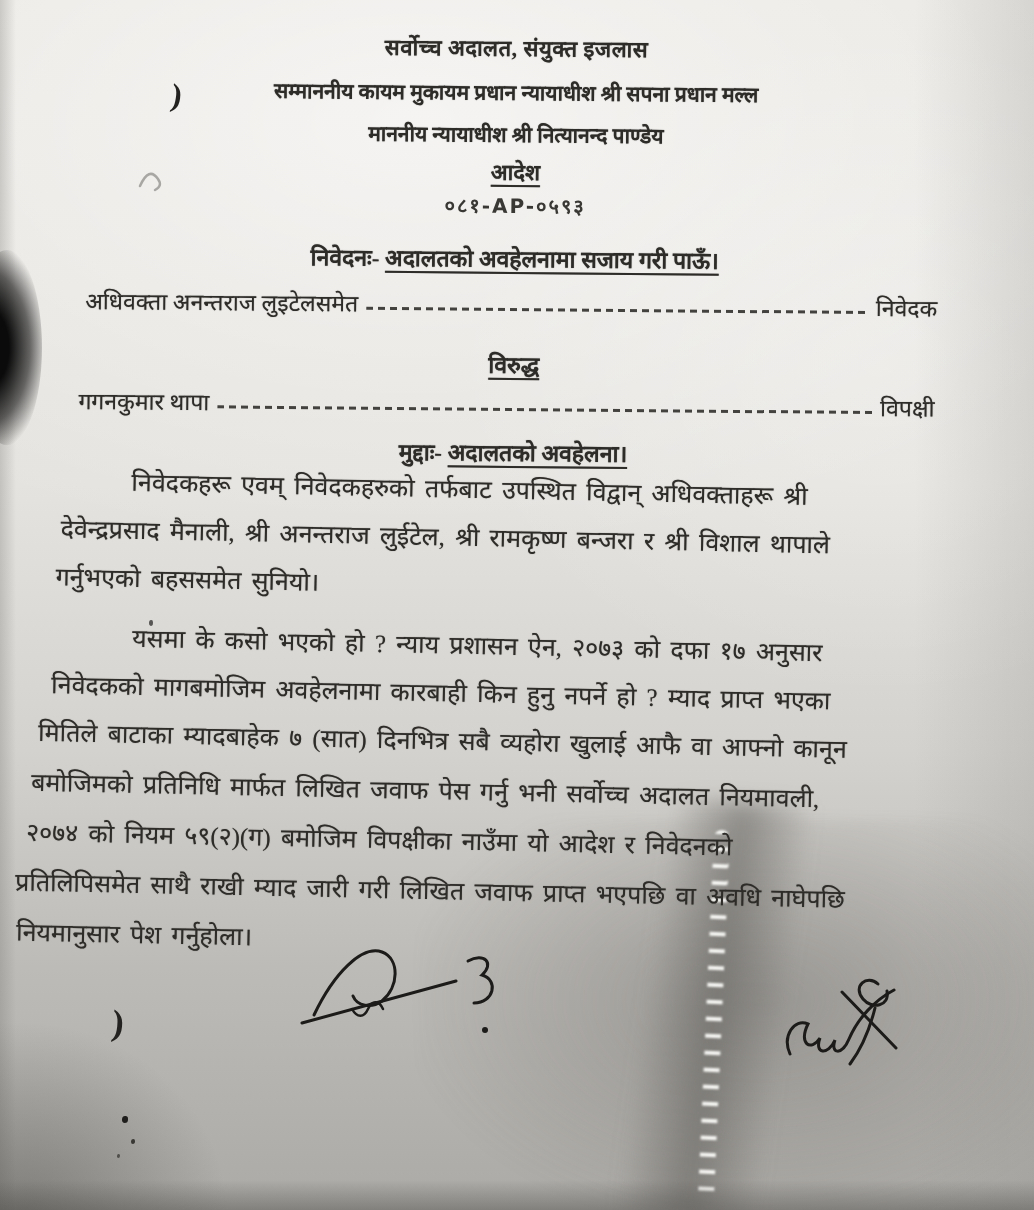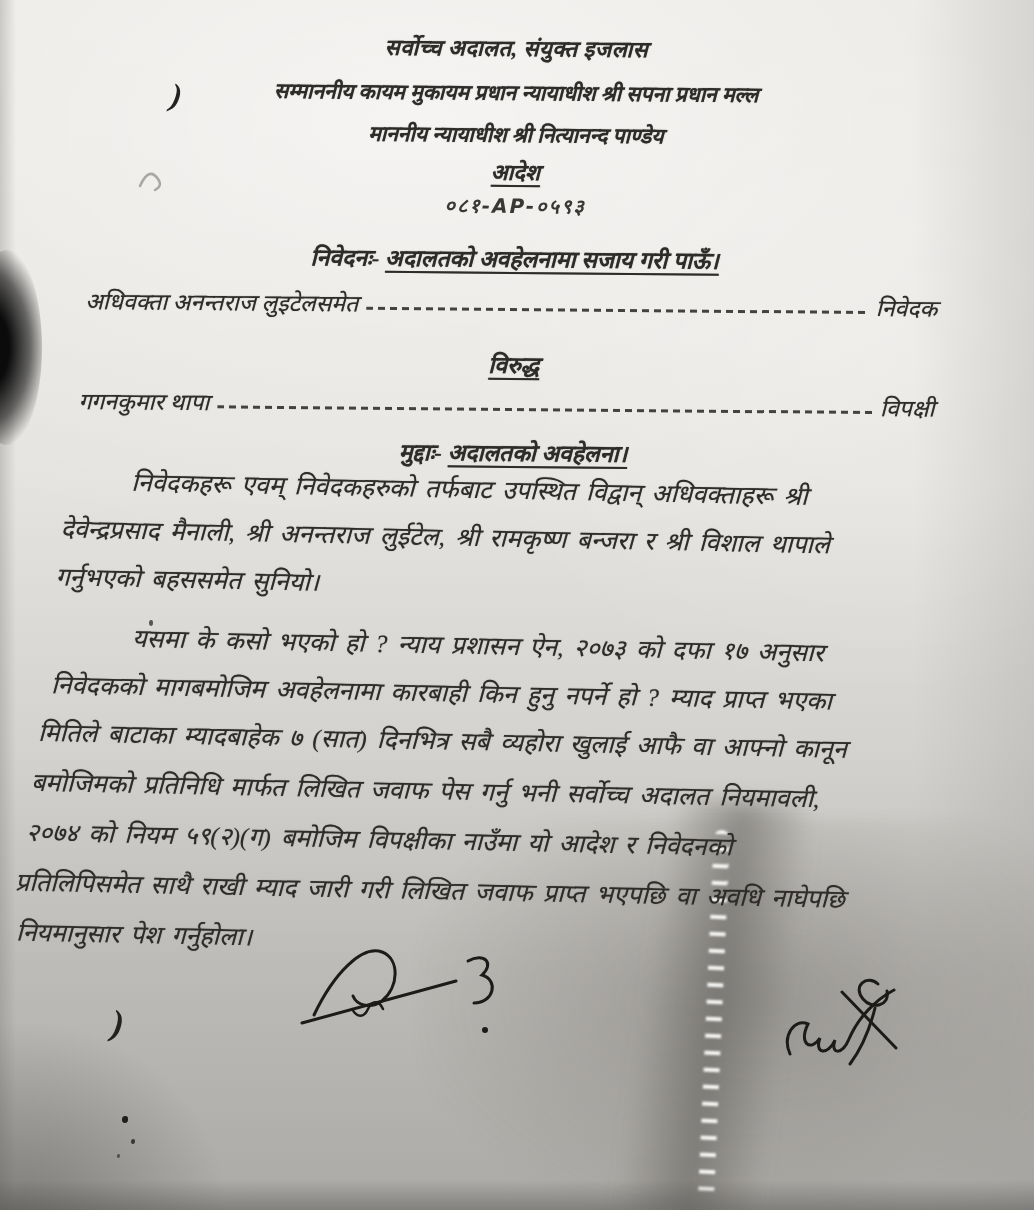--- a/index.html
+++ b/index.html
@@ -4,21 +4,20 @@
 <style>
   html,body{margin:0;padding:0;background:#777;}
   .paper{
     position:relative;width:1034px;height:1210px;overflow:hidden;
     font-family:"Liberation Serif","DejaVu Serif",serif;
     color:#2e2c29;
     background:
       radial-gradient(ellipse 120% 55% at 40% 10%, rgba(255,255,255,.55), transparent 65%),
       radial-gradient(ellipse 60% 40% at 85% 30%, rgba(255,255,255,.25), transparent 70%),
       linear-gradient(180deg,#eae8e4 0%,#e5e3df 40%,#d4d2ce 62%,#bdbbb7 80%,#acaaa6 100%);
-    font-style: italic;
   }
   .overlay{position:absolute;pointer-events:none;}
   .vignette-right{right:0;top:0;width:120px;height:100%;
     background:linear-gradient(90deg,transparent,rgba(140,138,134,.22));}
   .edge-left{left:0;top:0;width:16px;height:100%;
     background:linear-gradient(90deg,rgba(120,118,114,.30),transparent);}
   .edge-bottom{left:0;bottom:0;width:100%;height:30px;
     background:linear-gradient(0deg,rgba(80,78,75,.45),transparent);}
   .blob-left{left:-28px;top:250px;width:70px;height:195px;border-radius:50%;
     background:radial-gradient(ellipse at 22% 50%, #0b0b0b 28%, rgba(12,12,12,.6) 55%, transparent 78%);}

